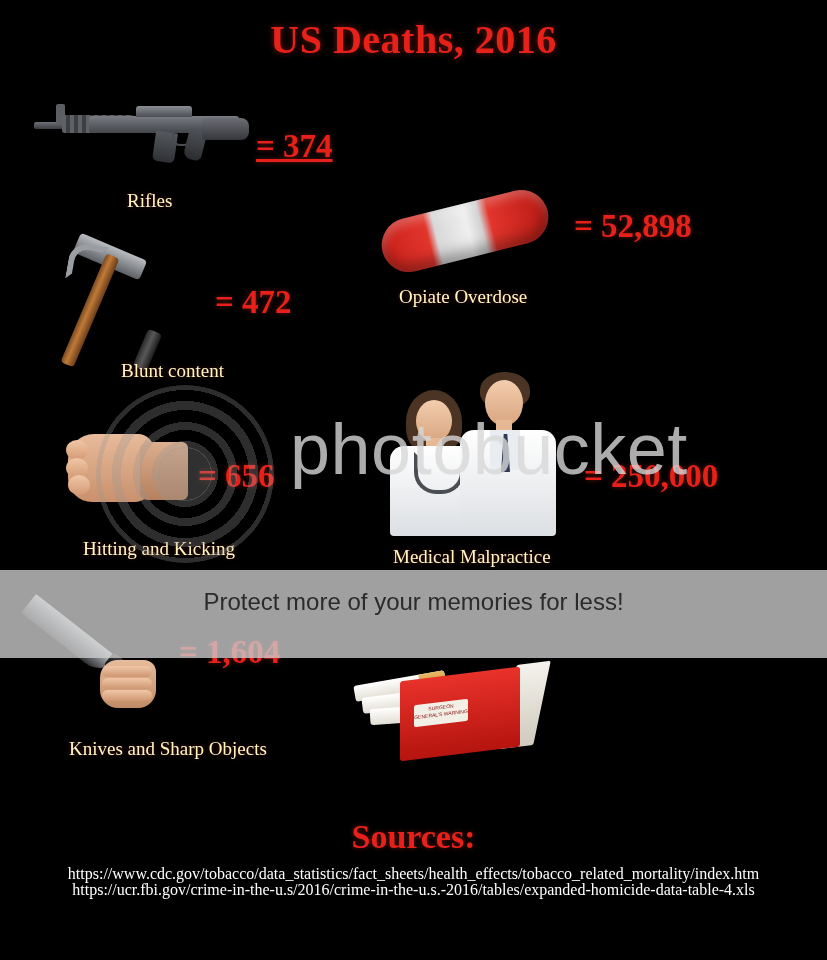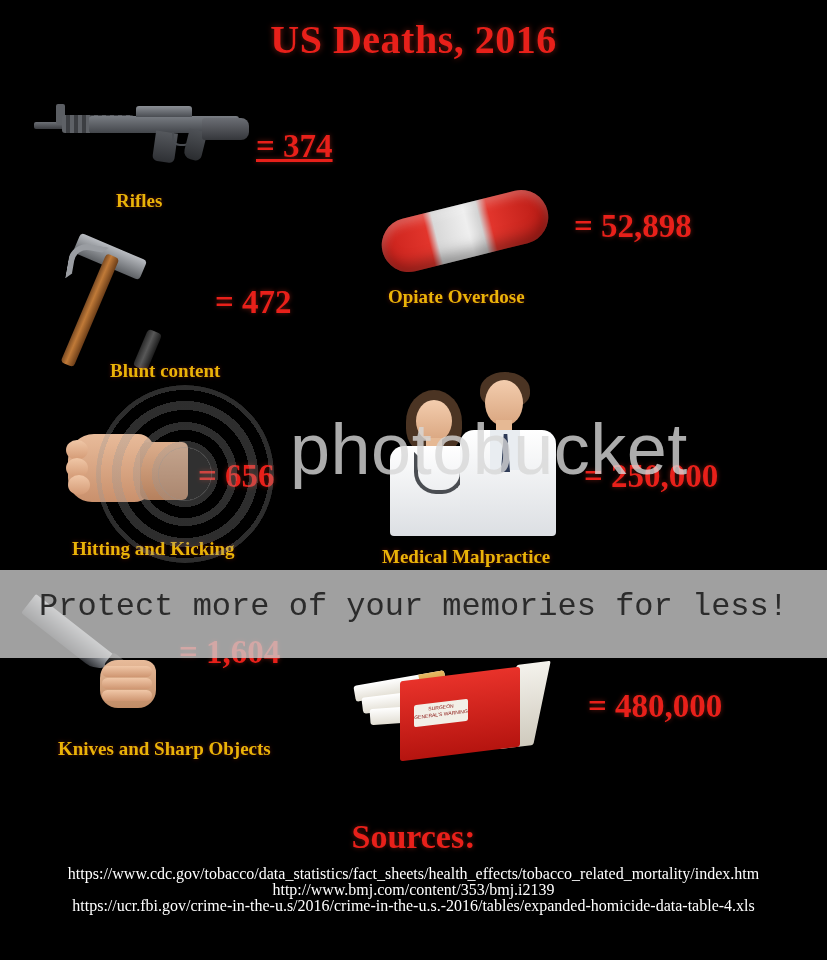--- a/index.html
+++ b/index.html
@@ -42,26 +42,27 @@
     position: absolute;
     color: #e8201a;
     font-size: 33px;
     font-weight: bold;
     font-family: "Liberation Serif", serif;
     white-space: nowrap;
     text-shadow: 0 0 5px rgba(255,60,40,0.4);
   }
   .caption {
     position: absolute;
-    color: #eab308;
+    color: #fef9c3;
     font-size: 19px;
-    font-weight: bold;
+    font-weight: normal;
     font-family: "Liberation Serif", serif;
     white-space: nowrap;
     text-shadow: 0 0 4px rgba(255,60,40,0.35);
+    margin-left: 11px;
   }
 
   
   #rifle-art { width: 215px; height: 70px; }
   #rifle-art .barrel {
     position: absolute; left: 0; top: 26px; width: 120px; height: 7px;
     background: linear-gradient(180deg,#6d7076,#3a3c40);
     border-radius: 2px;
   }
   #rifle-art .upper {
@@ -260,22 +261,22 @@
     border-radius: 0 3px 3px 0;
   }
 
   
   #wm-band {
     position: absolute; left: 0; top: 570px; width: 827px; height: 88px;
     background: rgba(205,205,205,0.78);
   }
   #wm-band-text {
     position: absolute; left: 0; top: 588px; width: 827px;
-    text-align: center; font-family: Liberation Mono, monospace;
-    font-size: 32px; color: #2b2b2b;
+    text-align: center; font-family: Liberation Sans, sans-serif;
+    font-size: 24px; color: #2b2b2b;
   }
   #wm-logo {
     position: absolute; left: 96px; top: 385px; width: 178px; height: 178px;
     border-radius: 50%;
     background:
       radial-gradient(circle, rgba(0,0,0,0) 0 26px, rgba(150,150,150,0.30) 26px 33px,
       rgba(0,0,0,0) 33px 44px, rgba(150,150,150,0.30) 44px 52px,
       rgba(0,0,0,0) 52px 64px, rgba(150,150,150,0.30) 64px 73px,
       rgba(0,0,0,0) 73px 84px, rgba(150,150,150,0.30) 84px 89px, rgba(0,0,0,0) 89px);
   }
@@ -402,30 +403,28 @@
       <div class="cigarette" style="left:14px; top:52px; width:96px; transform:rotate(-7deg);">
           <div class="filter"></div>
         </div>
       <div class="cigarette" style="left:22px; top:66px; width:90px; transform:rotate(-4deg);">
           <div class="filter"></div>
         </div>
       <div class="pack-side"></div>
       <div class="pack-body"></div>
       <div class="pack-label">SURGEON GENERAL'S WARNING</div>
     </div>
-    <div class="value" style="left:240px; top:48px;">= 480,000</div>
   </div>
 
   <div id="wm-logo">
       <div class="dot"></div>
     </div>
   <div id="wm-text">photobucket</div>
   <div id="wm-band"></div>
   <div id="wm-band-text">Protect more of your memories for less!</div>
 
   <div id="sources-title">Sources:</div>
   <div id="sources-list">
     <div>https://www.cdc.gov/tobacco/data_statistics/fact_sheets/health_effects/tobacco_related_mortality/index.htm</div>
-    <div>http://www.bmj.com/content/353/bmj.i2139</div>
     <div>https://ucr.fbi.gov/crime-in-the-u.s/2016/crime-in-the-u.s.-2016/tables/expanded-homicide-data-table-4.xls</div>
   </div>
 
 </div>
 
 </body></html>

